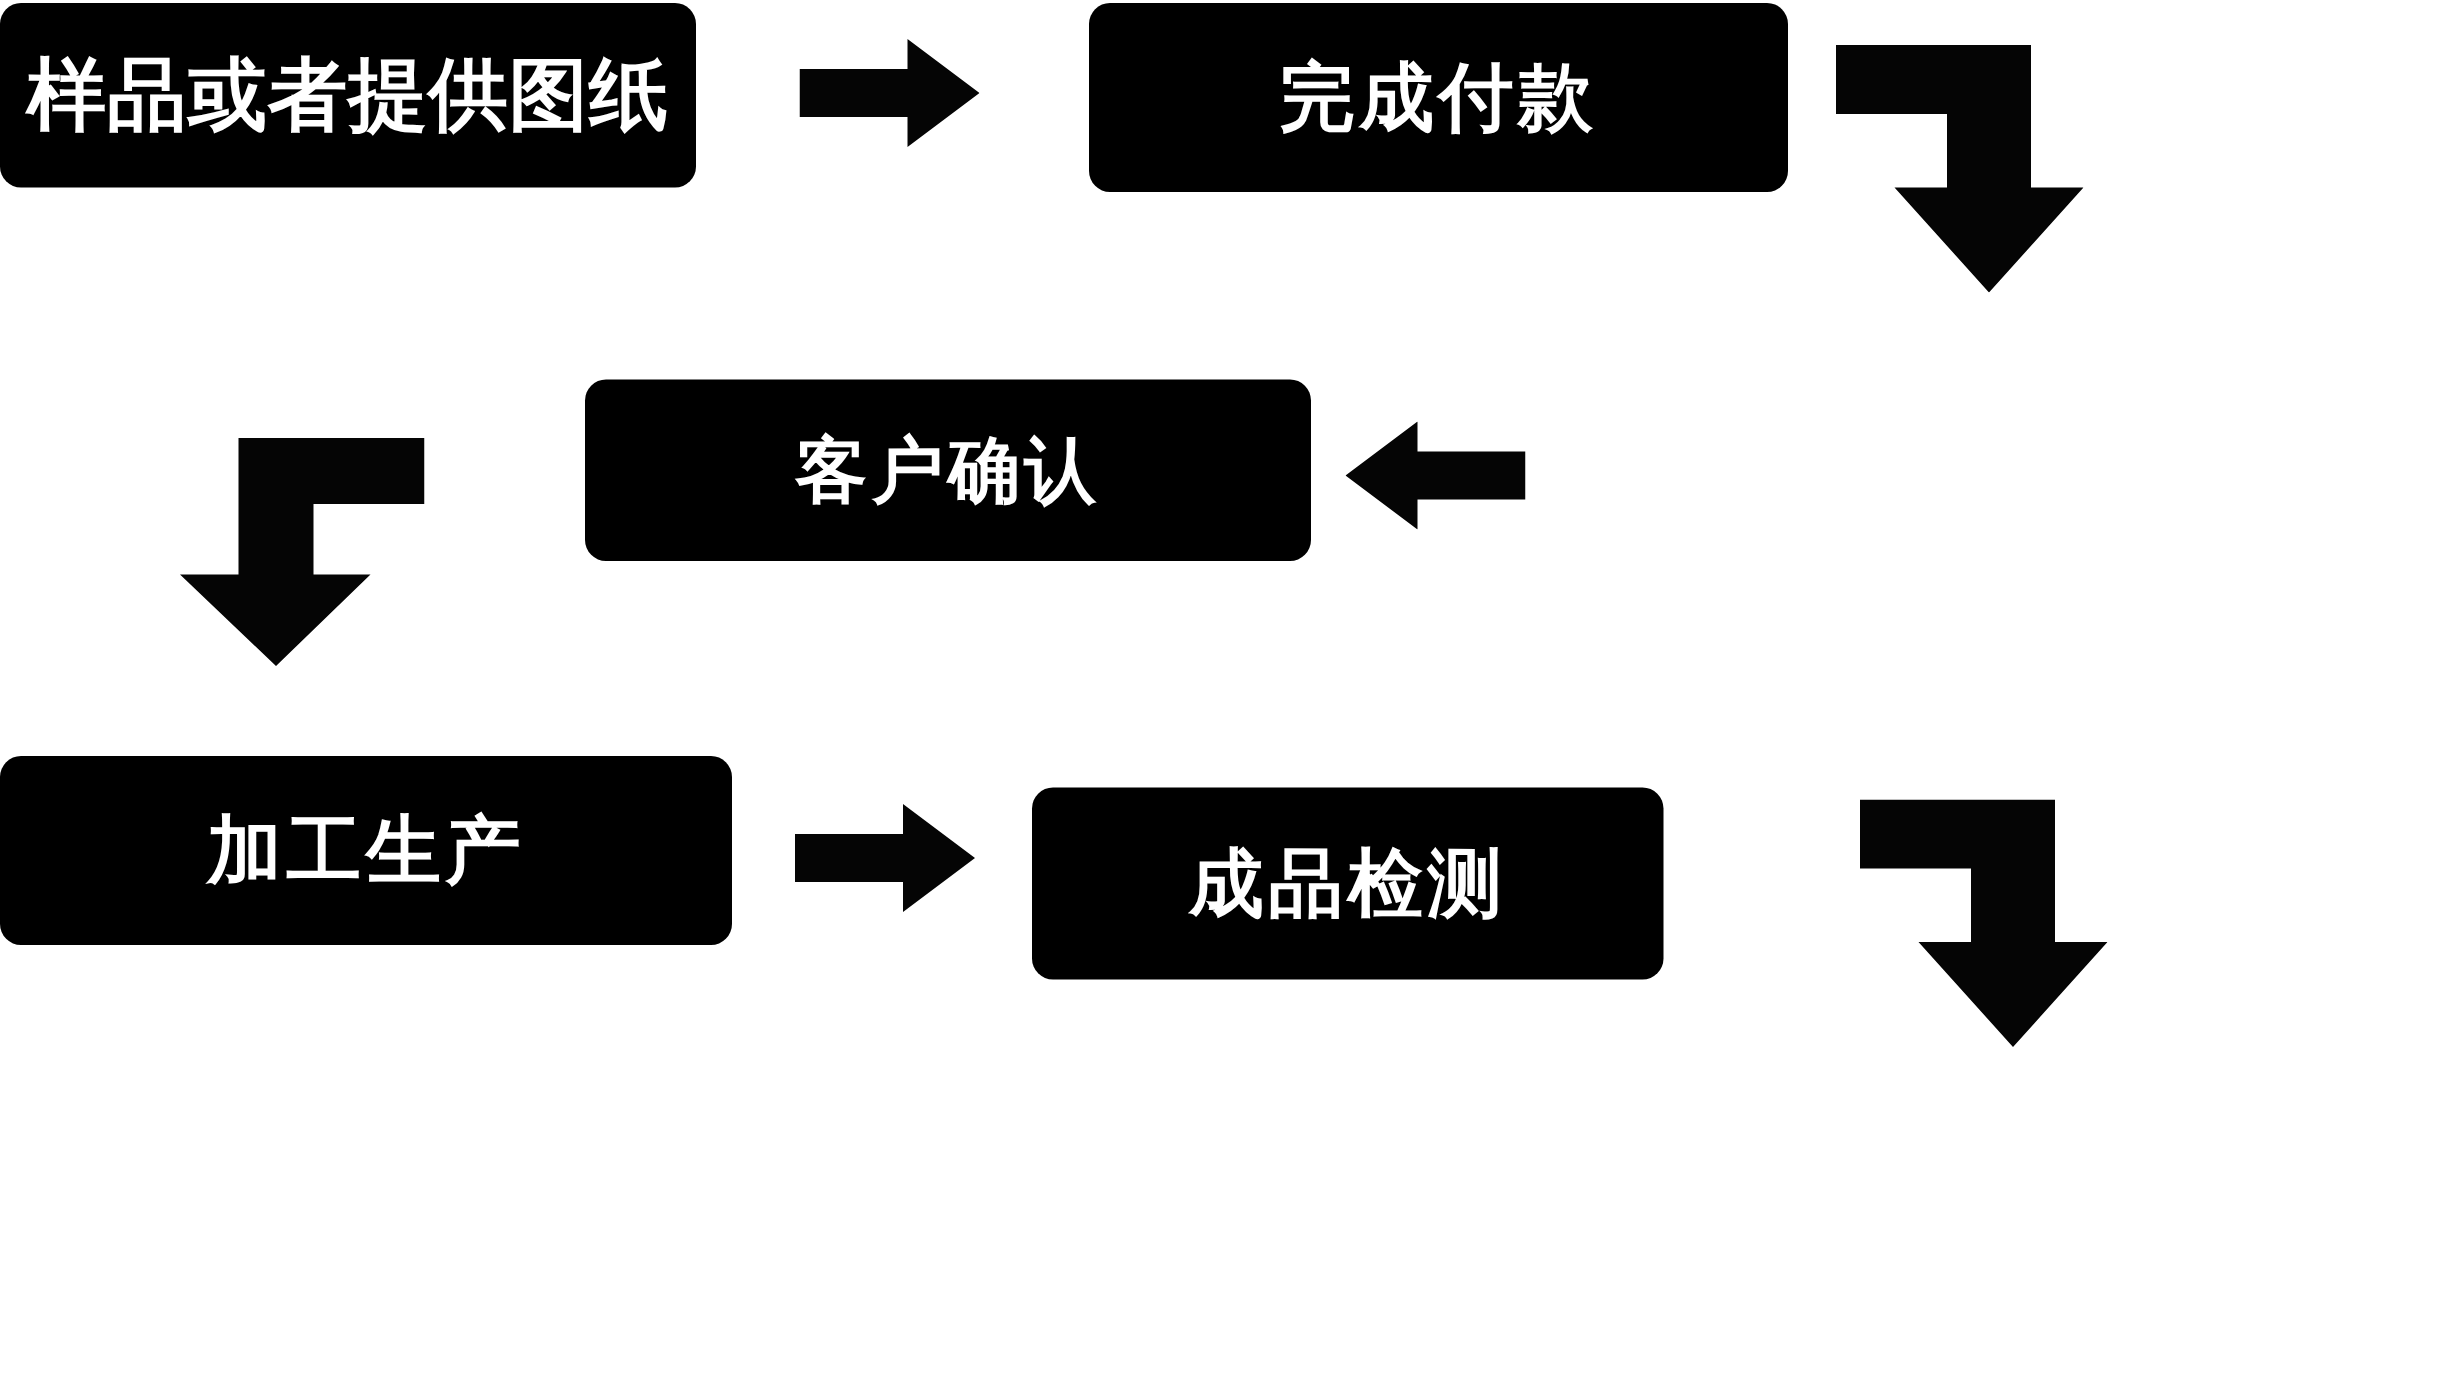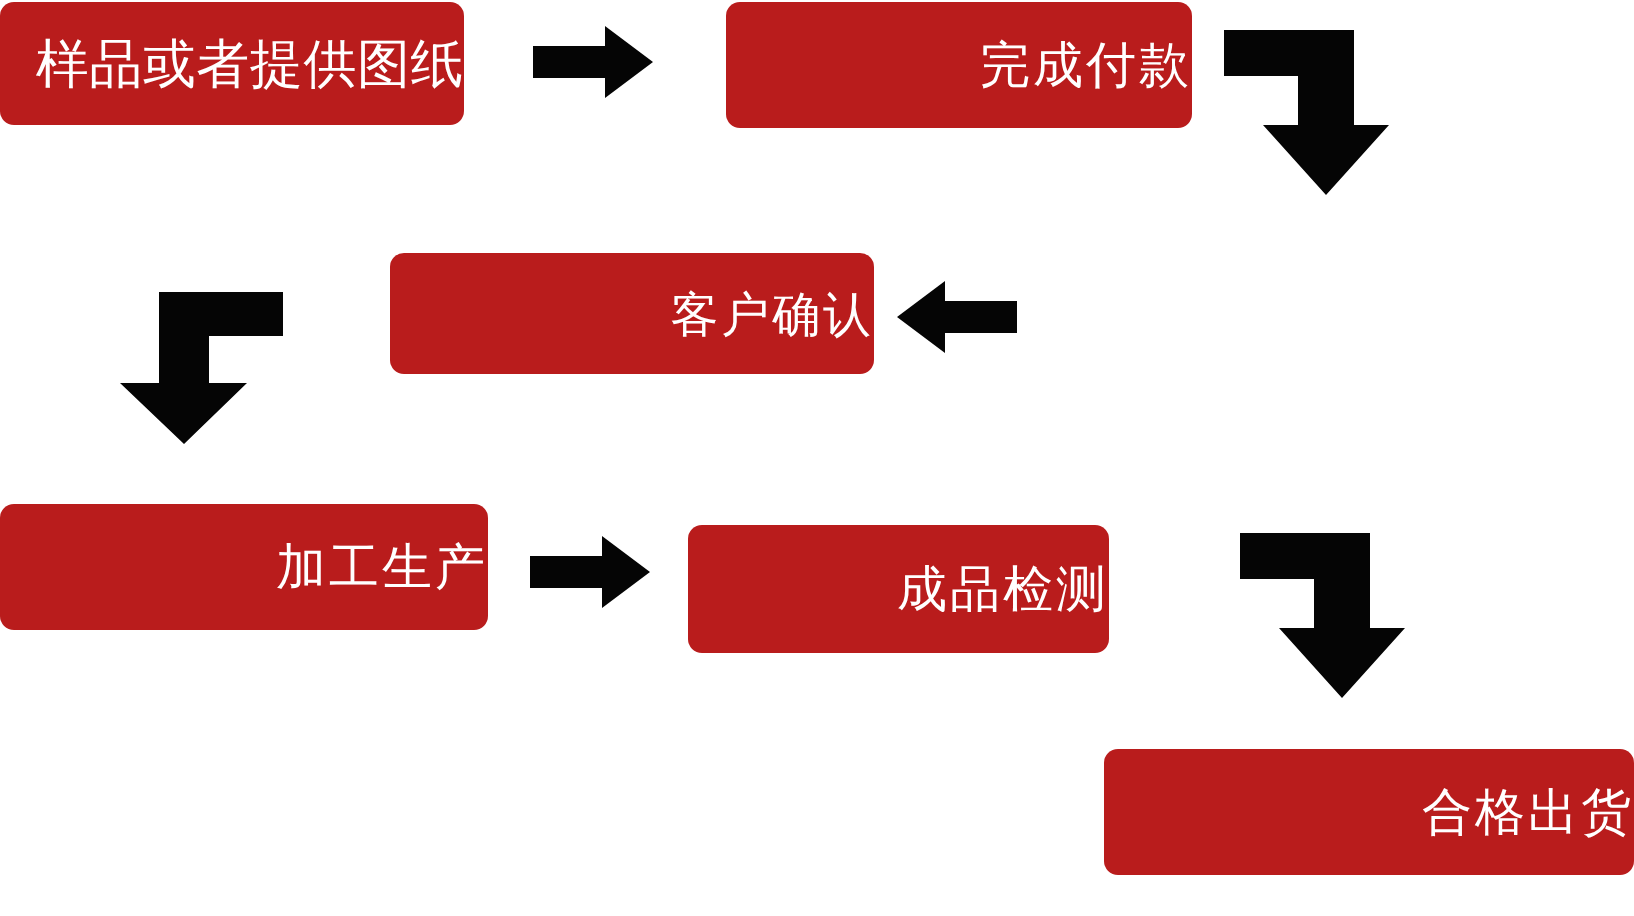--- a/index.html
+++ b/index.html
@@ -12,29 +12,29 @@
   }
   #canvas {
     position: relative;
     width: 1634px;
     height: 916px;
     background: #ffffff;
     overflow: hidden;
   }
   .node {
     position: absolute;
-    background: #b91c1c;
+    background: #000000;
     color: #ffffff;
     border-radius: 14px;
     display: flex;
     align-items: center;
-    justify-content: flex-end;
+    justify-content: center;
     box-sizing: border-box;
     letter-spacing: 0.06em;
-    font-weight: 400;
+    font-weight: 700;
     line-height: 1;
     user-select: none;
   }
   .node .label {
     display: block;
     white-space: nowrap;
   }
   
   #node-sample      { left: 0px;    top: 2px;   width: 464px; height: 123px; font-size: 53px; letter-spacing: 0.01em; }
   #node-payment     { left: 710px;  top: 2px;   width: 466px; height: 126px; font-size: 50px; margin-left: 16px; }
@@ -112,17 +112,14 @@
   <div class="node" id="node-inspect">
     <span class="label">成品检测</span>
   </div>
 
   <div class="arrow" id="arrow-inspect-ship">
     <svg viewBox="0 0 165 165" width="165" height="165" aria-hidden="true">
       <polygon points="0,0 130,0 130,95 165,95 102,165 39,95 74,95 74,46 0,46" fill="#050505"></polygon>
     </svg>
   </div>
 
-  <div class="node" id="node-ship">
-    <span class="label">合格出货</span>
-  </div>
 
 </div>
 
 </body></html>

